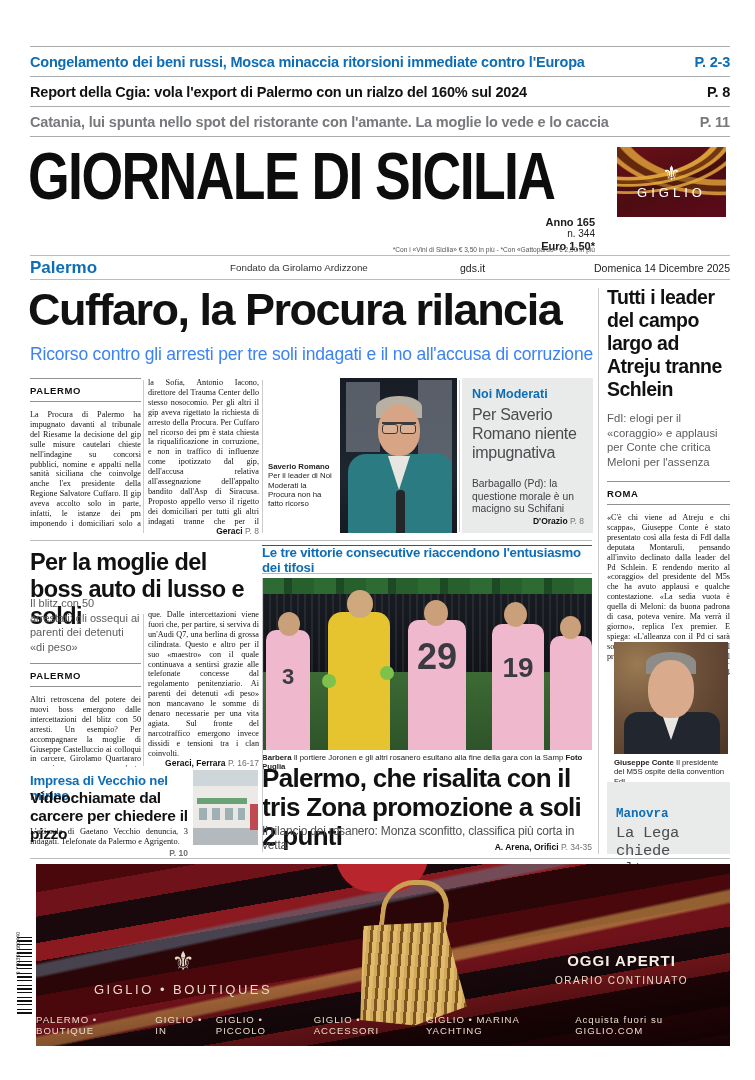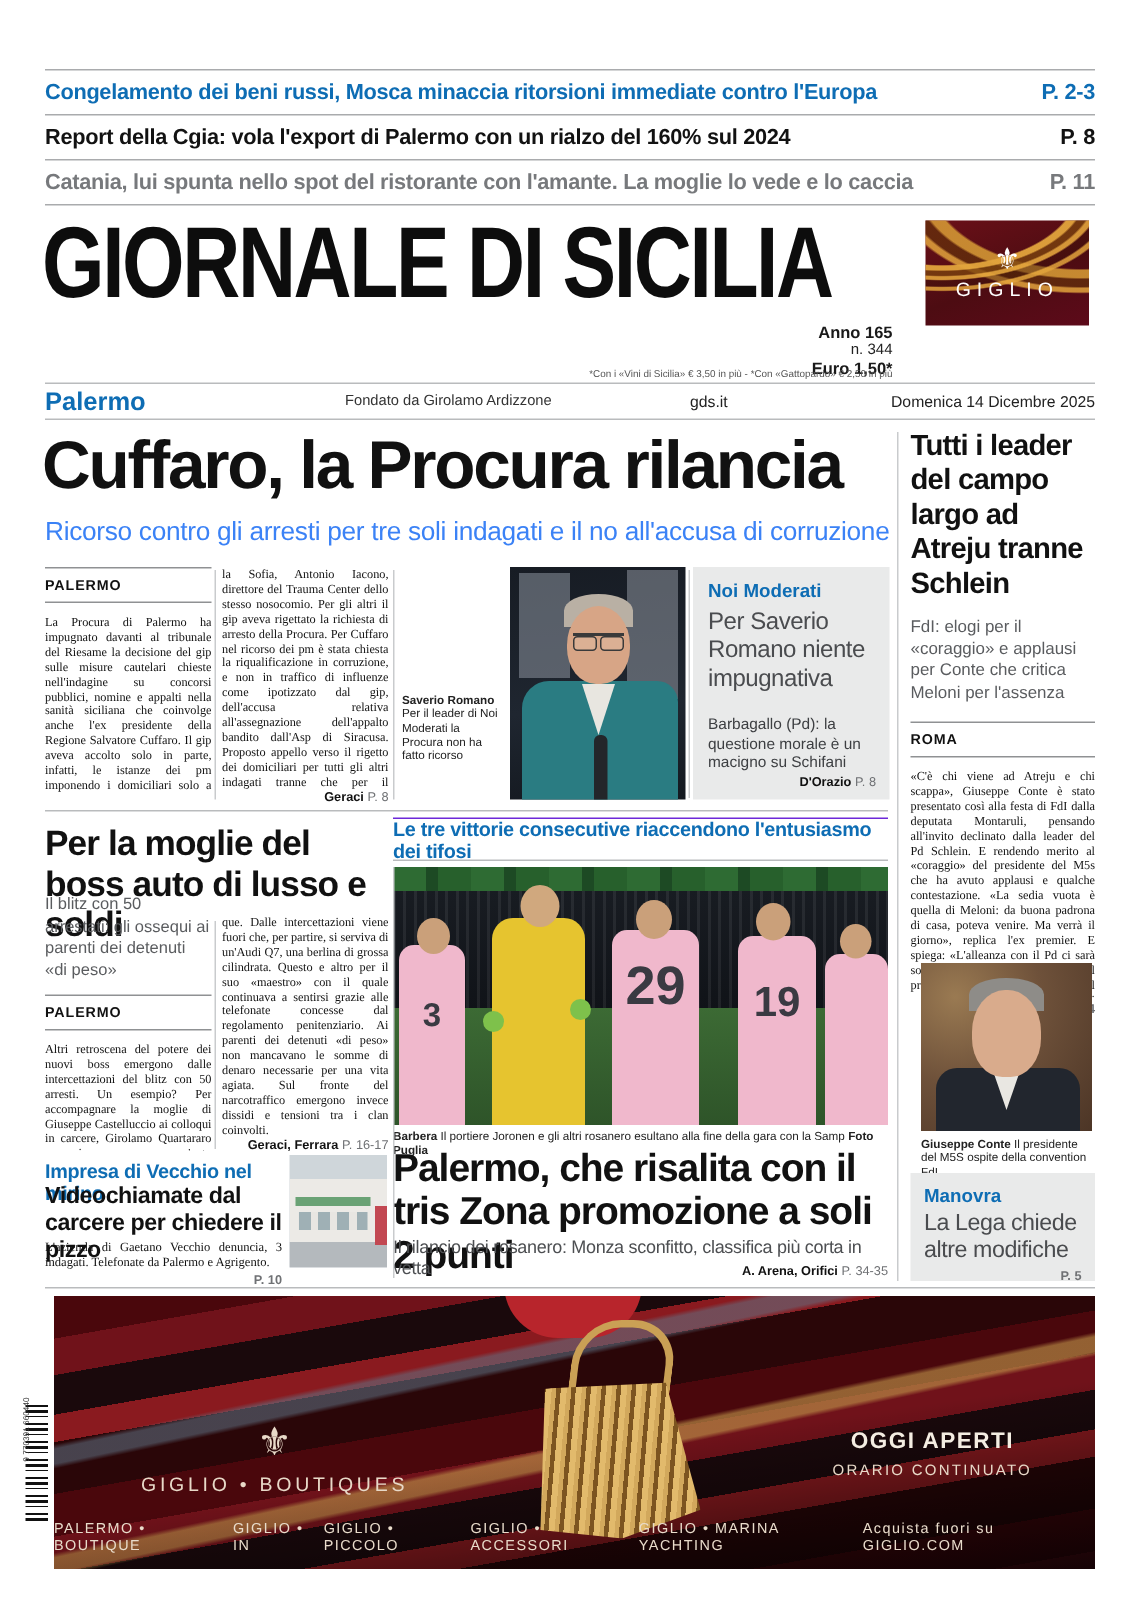--- a/index.html
+++ b/index.html
@@ -83,21 +83,21 @@
   .right-body{margin-top:8px;height:152px;}
   .right-page{text-align:right;font-size:8.5px;color:#6f7174;font-weight:bold;margin-top:2px;}
   .photo-conte{position:absolute;left:614px;top:642px;width:114px;height:112px;overflow:hidden;
       background:radial-gradient(circle at 20% 20%, #9a7a52 0%, #6e513a 45%, #4c3526 100%);}
   .pc-face{position:absolute;left:34px;top:18px;width:46px;height:58px;border-radius:48% 48% 44% 44%;background:#d9ab8c;}
   .pc-hair{position:absolute;left:32px;top:10px;width:50px;height:22px;border-radius:50% 50% 0 0;background:#8e8c88;}
   .pc-suit{position:absolute;left:10px;top:70px;width:96px;height:44px;background:#22262e;border-radius:14px 14px 0 0;}
   .pc-shirt{position:absolute;left:48px;top:72px;width:18px;height:26px;background:#e9e7e2;clip-path:polygon(0 0,100% 0,50% 100%);}
   .conte-caption{position:absolute;left:614px;top:758px;width:116px;font-size:7.8px;line-height:9.3px;color:#222;}
   .conte-caption .cap-name{font-weight:bold;}
-  .manovra-box{position:absolute;left:607px;top:782px;width:123px;height:72px;background:#e9eaea;box-sizing:border-box;padding:8px 9px;}
+  .manovra-box{position:absolute;left:607px;top:782px;width:123px;height:72px;background:#e9eaea;box-sizing:border-box;padding:25px 9px;font-family:Liberation Mono, monospace;}
   .manovra-box .mb-title{font-size:15.5px;line-height:18px;color:#4a4c4f;margin-top:3px;letter-spacing:-0.3px;}
   .manovra-box .mb-page{text-align:right;font-size:8.5px;color:#6f7174;font-weight:bold;margin-top:2px;}
 
   
   .boss-headline{position:absolute;left:30px;top:549px;width:232px;font-size:23.5px;line-height:27px;font-weight:bold;letter-spacing:-0.6px;color:#111;}
   .boss-subhead{position:absolute;left:30px;top:596px;width:110px;font-size:11px;line-height:14.5px;color:#5a5c5f;}
   .boss-kicker{position:absolute;left:30px;top:663px;width:111px;}
   .boss-col1{position:absolute;left:30px;top:695px;width:111px;height:72px;}
   .boss-col2{position:absolute;left:148px;top:610px;width:111px;height:158px;display:flex;flex-direction:column;}
   .boss-col2 .body-text{flex:1;}

